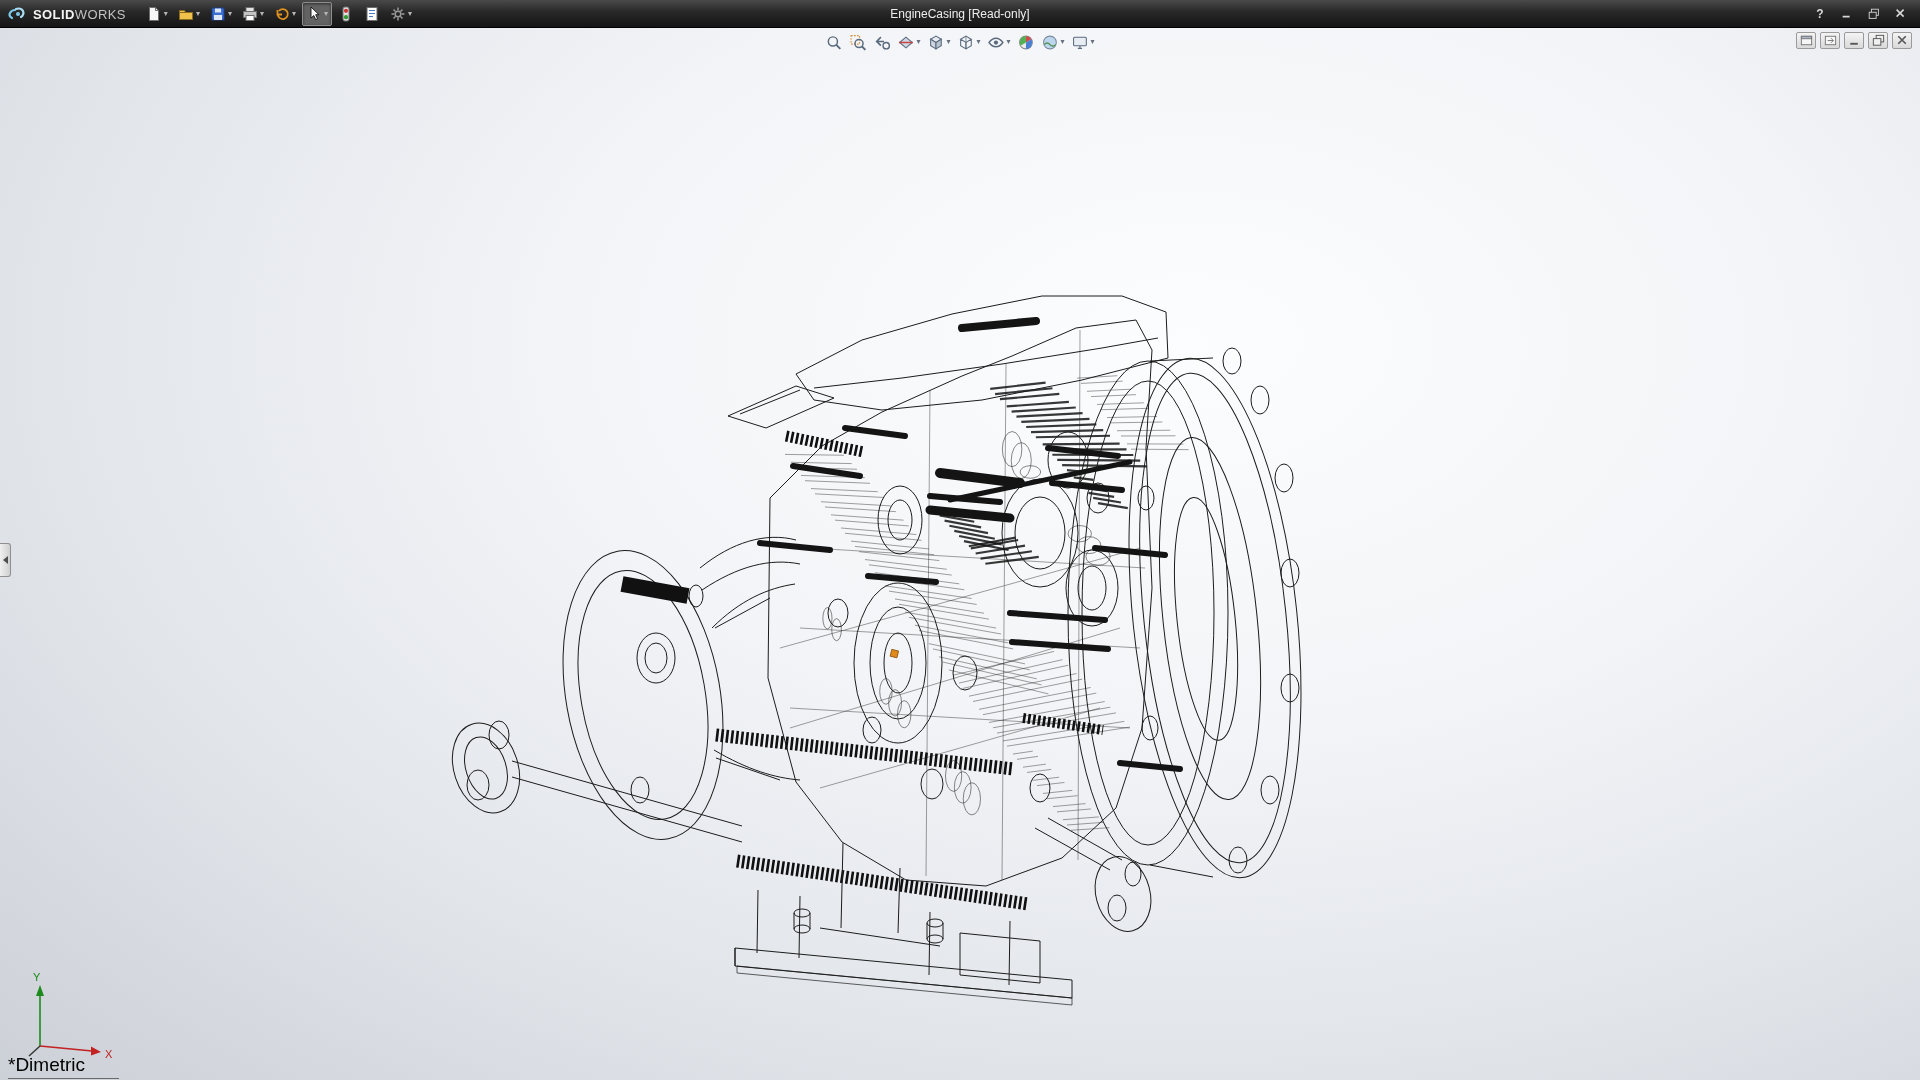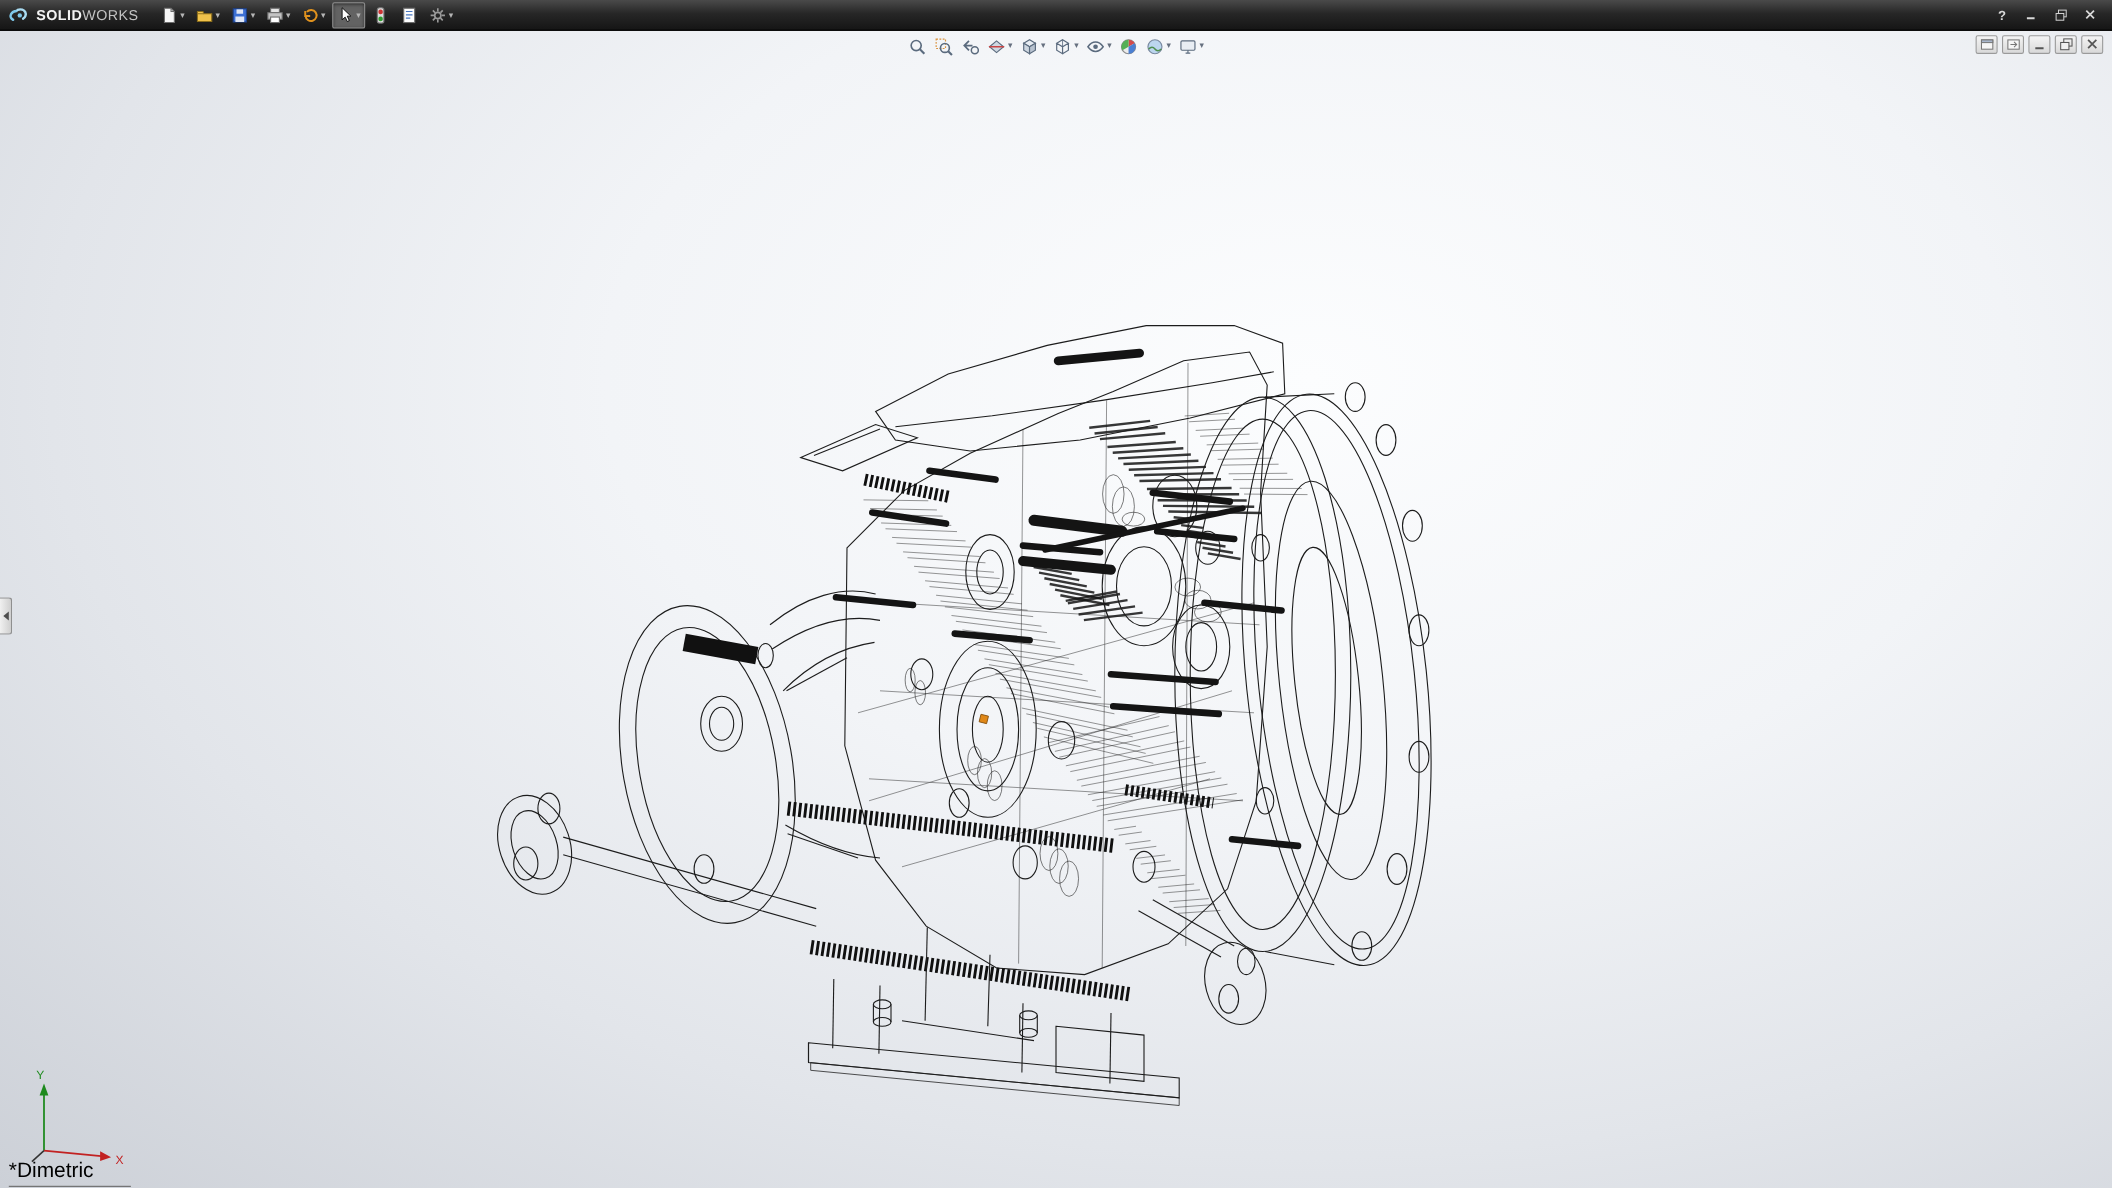--- a/index.html
+++ b/index.html
@@ -118,20 +118,21 @@
         </svg>
       </div>
       <div class="tb-btn">
         <svg class="ic" width="16" height="16" viewBox="0 0 16 16">
           <circle cx="8" cy="8" r="2.8" fill="none" stroke="#9a9a9a" stroke-width="1.5"></circle>
           <path d="M8 1.5v3M8 11.5v3M1.5 8h3M11.5 8h3M3.5 3.5l2 2M10.5 10.5l2 2M12.5 3.5l-2 2M5.5 10.5l-2 2" stroke="#9a9a9a" stroke-width="1.5"></path>
         </svg>
         <span class="caret">▾</span>
       </div>
     </div>
+  <div class="title">EngineCasing [Read-only]</div>
   <div class="win-controls" id="win-controls">
       <div class="wc-btn">
         <span>?</span>
       </div>
       <div class="wc-btn">
         <svg class="ic" width="14" height="14" viewBox="0 0 16 16">
           <line x1="3" y1="11" x2="11" y2="11" stroke="#d8d8d8" stroke-width="2"></line>
         </svg>
       </div>
       <div class="wc-btn">

